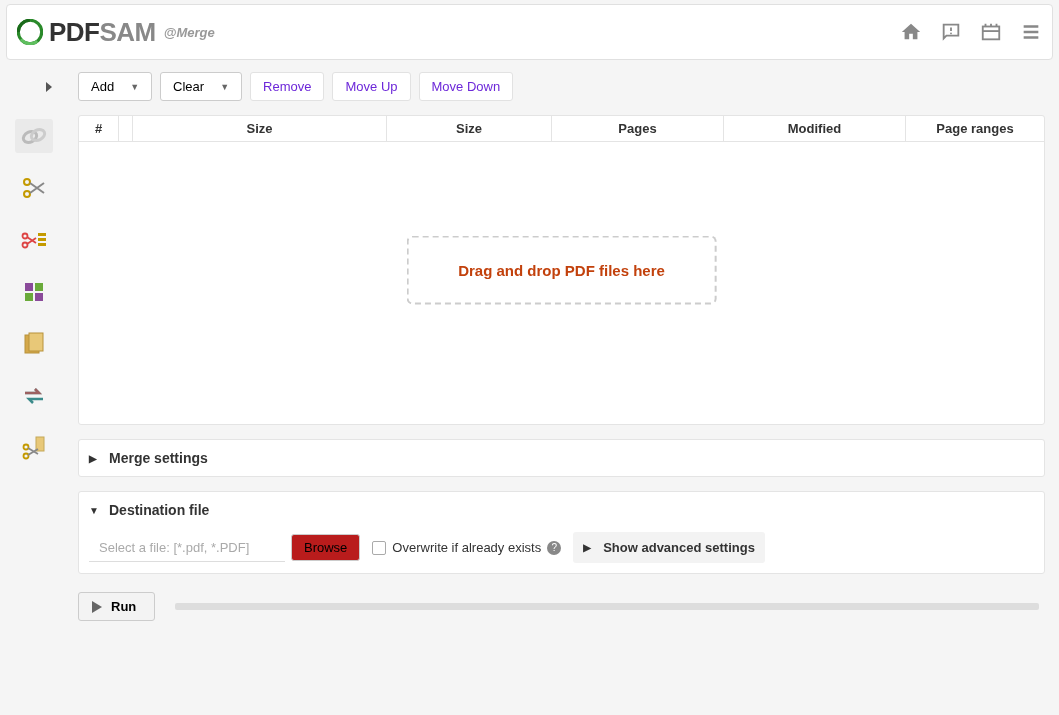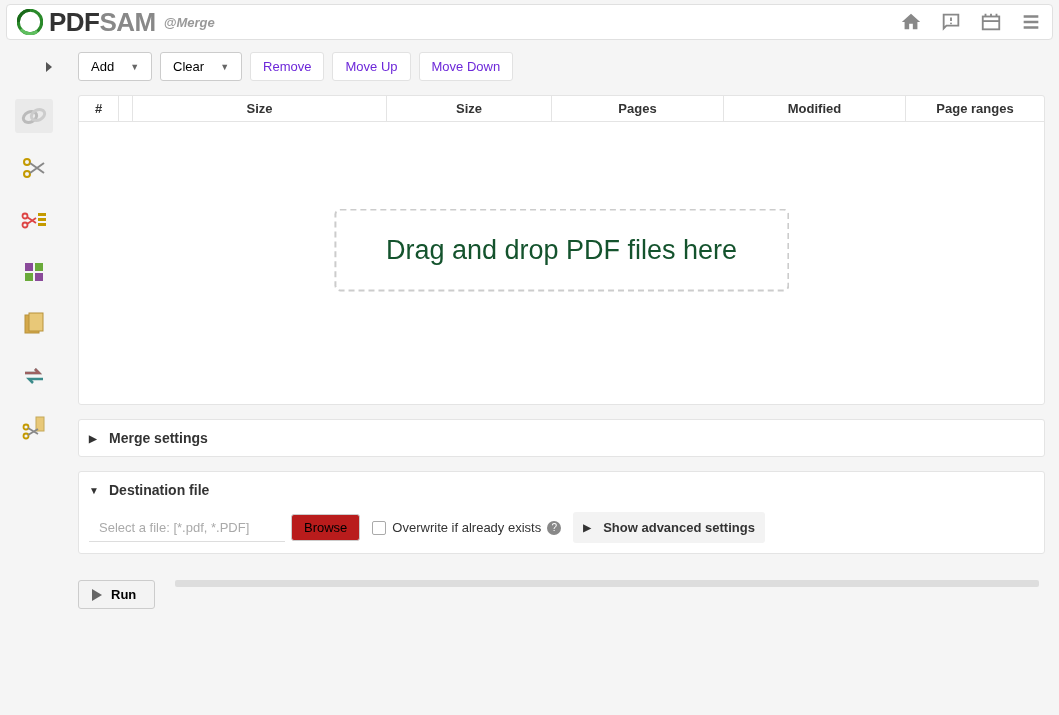--- a/index.html
+++ b/index.html
@@ -1,18 +1,18 @@
 <!DOCTYPE html>
 <html><head>
 <meta charset="utf-8">
 <style>
 * { box-sizing: border-box; margin: 0; padding: 0; }
 body { font-family: Verdana, Geneva, sans-serif; font-size: 13px; background: #f5f5f5; color: #333; width: 1059px; height: 715px; overflow: hidden; }
 
-.header { background: #fff; border: 1px solid #e0e0e0; border-radius: 4px; margin: 4px 6px 0 6px; height: 36px; display: flex; align-items: center; padding: 0 10px; justify-content: space-between; }
+.header { background: #fff; border: 1px solid #e0e0e0; border-radius: 4px; margin: 4px 6px 0 6px; height: 56px; display: flex; align-items: center; padding: 0 10px; justify-content: space-between; }
 .brand { display: flex; align-items: center; gap: 6px; }
 .logo-svg { width: 26px; height: 26px; }
 .brand-text { font-size: 26px; font-weight: bold; letter-spacing: -0.5px; }
 .brand-text .sam { color: #888; font-weight: bold; }
 .brand-sub { color: #999; font-style: italic; font-weight: bold; font-size: 13px; margin-left: 2px; }
 .header-icons { display: flex; gap: 18px; align-items: center; }
 .hicon { width: 22px; height: 22px; cursor: pointer; color: #888; }
 
 .main { display: flex; height: calc(100% - 50px); }
 .sidebar { width: 68px; padding-top: 20px; display: flex; flex-direction: column; align-items: center; gap: 18px; }
@@ -30,37 +30,37 @@
 .table-panel { background: #fff; border: 1px solid #e4e4e4; border-radius: 3px; flex: 0 0 310px; display: flex; flex-direction: column; position: relative; }
 .thead { display: flex; border-bottom: 1px solid #e4e4e4; height: 26px; align-items: center; font-weight: bold; font-size: 13px; }
 .thead > div { border-right: 1px solid #e4e4e4; height: 100%; display: flex; align-items: center; justify-content: center; }
 .col-hash { width: 40px; }
 .col-gap { width: 14px; border-right: 1px solid #e4e4e4 !important; }
 .col-name { width: 254px; }
 .col-size { width: 165px; }
 .col-pages { width: 172px; }
 .col-mod { width: 182px; }
 .col-ranges { flex: 1; border-right: none !important; }
-.drop-zone { position: absolute; top: 50%; left: 50%; transform: translate(-50%, -50%); border: 2px dashed #ccc; border-radius: 6px; padding: 24px 50px; color: #14532d; font-size: 27px; font-weight: normal; }
+.drop-zone { position: absolute; top: 50%; left: 50%; transform: translate(-50%, -50%); border: 2px dashed #ccc; border-radius: 6px; padding: 24px 50px; color: #c2410c; font-size: 15px; font-weight: bold; }
 
 .section { background: #fff; border: 1px solid #e4e4e4; border-radius: 3px; padding: 10px 10px; }
 .sect-header { display: flex; align-items: center; gap: 8px; font-weight: bold; font-size: 14px; cursor: pointer; }
 .caret-r, .caret-d { font-size: 10px; width: 12px; display: inline-block; }
 
 .dest-body { margin-top: 14px; display: flex; flex-direction: row; gap: 12px; }
 .file-row { display: flex; gap: 6px; align-items: center; }
 .file-input { flex: 1; border: none; border-bottom: 1px solid #ddd; padding: 6px 10px; font-size: 13px; font-family: inherit; outline: none; }
 .file-input::placeholder { color: #aaa; }
 .browse { border: 1px solid #ccc; background: #b91c1c; padding: 5px 12px; border-radius: 3px; cursor: pointer; font-family: inherit; font-size: 13px; }
 .cbrow { display: flex; align-items: center; gap: 6px; font-size: 13px; color: #333; }
 .cbox { width: 14px; height: 14px; border: 1px solid #aaa; border-radius: 2px; }
 .help { width: 14px; height: 14px; border-radius: 50%; background: #888; color: #fff; font-size: 10px; display: inline-flex; align-items: center; justify-content: center; }
 .adv { background: #f3f3f3; border-radius: 3px; padding: 8px 10px; display: flex; align-items: center; gap: 8px; font-weight: bold; cursor: pointer; }
 
-.run-row { display: flex; gap: 20px; margin-top: 12px; }
+.run-row { display: flex; align-items: center; gap: 20px; margin-top: 4px; }
 .run-btn { background: #f3f3f3; border: 1px solid #ccc; border-radius: 3px; padding: 6px 18px 6px 12px; font-weight: bold; display: inline-flex; align-items: center; gap: 8px; cursor: pointer; font-family: inherit; font-size: 13px; }
 .run-btn svg { width: 12px; height: 12px; }
 .progress { flex: 1; height: 7px; background: #ddd; border-radius: 2px; margin-right: 6px; }
 </style>
 </head>
 <body>
 
 <div class="header">
   <div class="brand">
     <svg class="logo-svg" viewBox="0 0 100 100">

